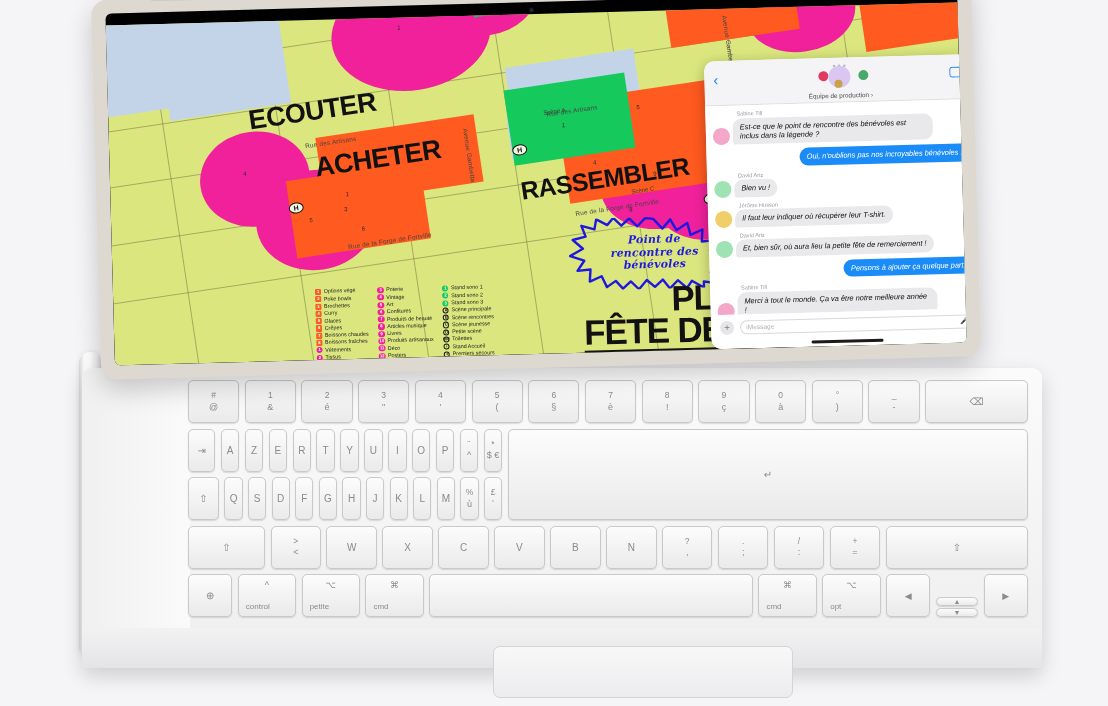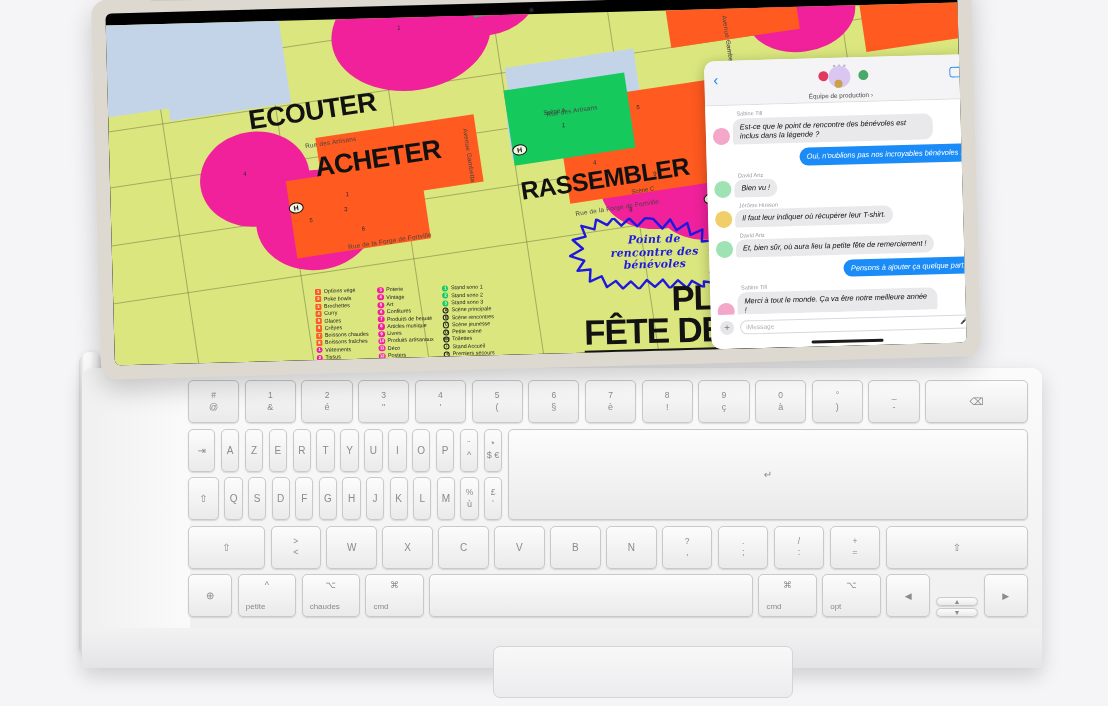--- a/index.html
+++ b/index.html
@@ -453,25 +453,25 @@
           <div class="key shiftr">
             <span class="single">⇧</span>
           </div>
         </div>
         <div class="kb-row" style="align-items: flex-end;">
           <div class="key">
             <span class="single">⊕</span>
           </div>
           <div class="key mod">
             <span class="sym">^</span>
-            <span class="word">petite</span>
+            <span class="word">control</span>
           </div>
           <div class="key mod">
             <span class="sym">⌥</span>
-            <span class="word">chaudes</span>
+            <span class="word">petite</span>
           </div>
           <div class="key mod">
             <span class="sym">⌘</span>
             <span class="word">cmd</span>
           </div>
           <div class="key space"></div>
           <div class="key mod">
             <span class="sym">⌘</span>
             <span class="word">cmd</span>
           </div>

